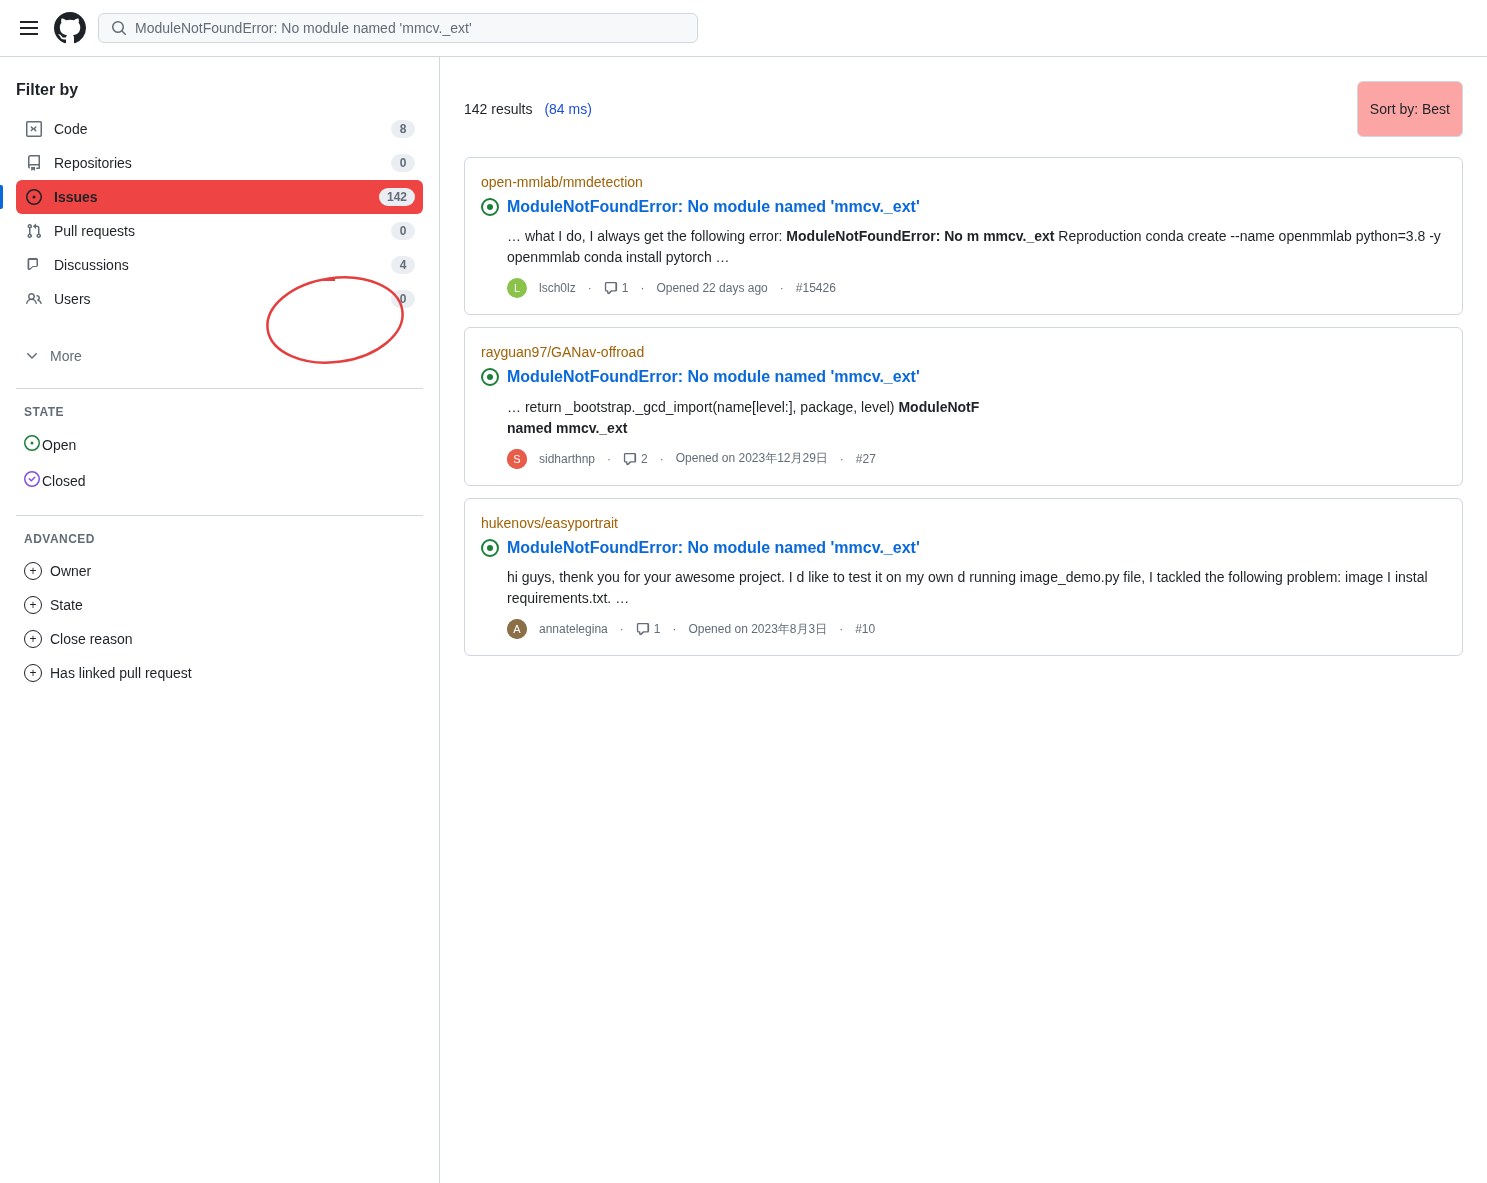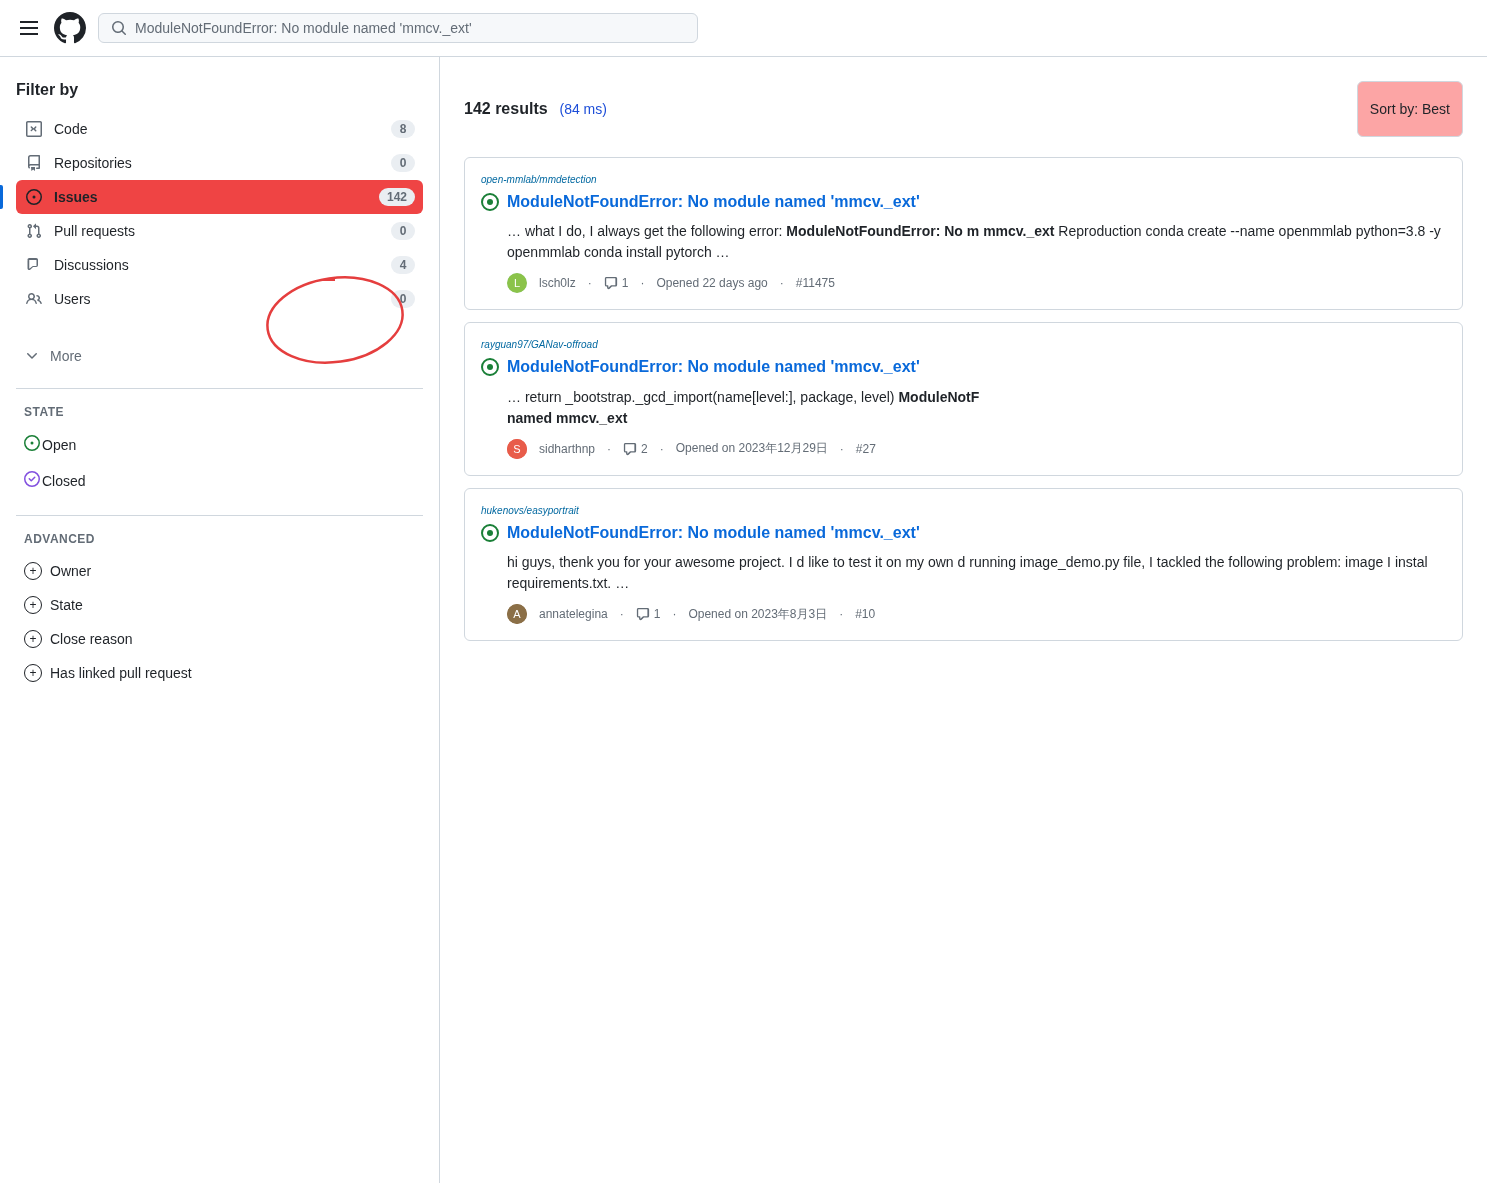--- a/index.html
+++ b/index.html
@@ -108,40 +108,39 @@
     .results-panel {
       flex: 1;
       padding: 24px;
       overflow-y: auto;
     }
 
     .results-header {
       display: flex; align-items: center; justify-content: space-between;
       margin-bottom: 20px;
     }
-    .results-count { font-size: 16px; font-weight: 700; }
+    .results-count { font-size: 14px; font-weight: 400; }
     .results-time { font-size: 14px; color: #1d4ed8; font-weight: 400; margin-left: 8px; }
     .sort-btn {
       border: 1px solid #d0d7de; border-radius: 6px;
       padding: 19px 12px; background: #fca5a5; cursor: pointer;
       font-size: 14px; color: #1f2328;
     }
 
     
     .result-card {
       border: 1px solid #d0d7de;
       border-radius: 6px;
       padding: 16px;
       margin-bottom: 12px;
       background: white;
     }
     .card-repo {
-      font-size: 10px; color: #0369a1;
+      font-size: 14px; color: #a16207;
       margin-bottom: 6px;
-      font-style: italic;
     }
     .card-title-row {
       display: flex; align-items: flex-start; gap: 8px;
       margin-bottom: 8px;
     }
     .issue-open-icon {
       width: 18px; height: 18px; border: 2px solid #1a7f37;
       border-radius: 50%; display: flex; align-items: center; justify-content: center;
       flex-shrink: 0; margin-top: 2px;
     }
@@ -347,21 +346,21 @@
         <span>·</span>
         <span class="comment-icon">
           <svg width="14" height="14" viewBox="0 0 16 16" fill="#636c76">
               <path d="M1 2.75C1 1.784 1.784 1 2.75 1h10.5c.966 0 1.75.784 1.75 1.75v7.5A1.75 1.75 0 0 1 13.25 12H9.06l-2.573 2.561A1.75 1.75 0 0 1 3.5 13.25V12h-.75A1.75 1.75 0 0 1 1 10.25Zm1.75-.25a.25.25 0 0 0-.25.25v7.5c0 .138.112.25.25.25h1.5a.75.75 0 0 1 .75.75v2.19l2.72-2.716a.75.75 0 0 1 .53-.224h4.5a.25.25 0 0 0 .25-.25v-7.5a.25.25 0 0 0-.25-.25Z"></path>
             </svg>
           <span>1</span>
         </span>
         <span>·</span>
         <span>Opened 22 days ago</span>
         <span>·</span>
-        <span>#11475</span>
+        <span>#15426</span>
       </div>
     </div>
 
     <div class="result-card">
       <div class="card-repo">rayguan97/GANav-offroad</div>
       <div class="card-title-row">
         <div class="issue-open-icon">
           <div class="issue-open-icon-inner"></div>
         </div>
         <a class="card-title" href="#">ModuleNotFoundError: No module named 'mmcv._ext'</a>

